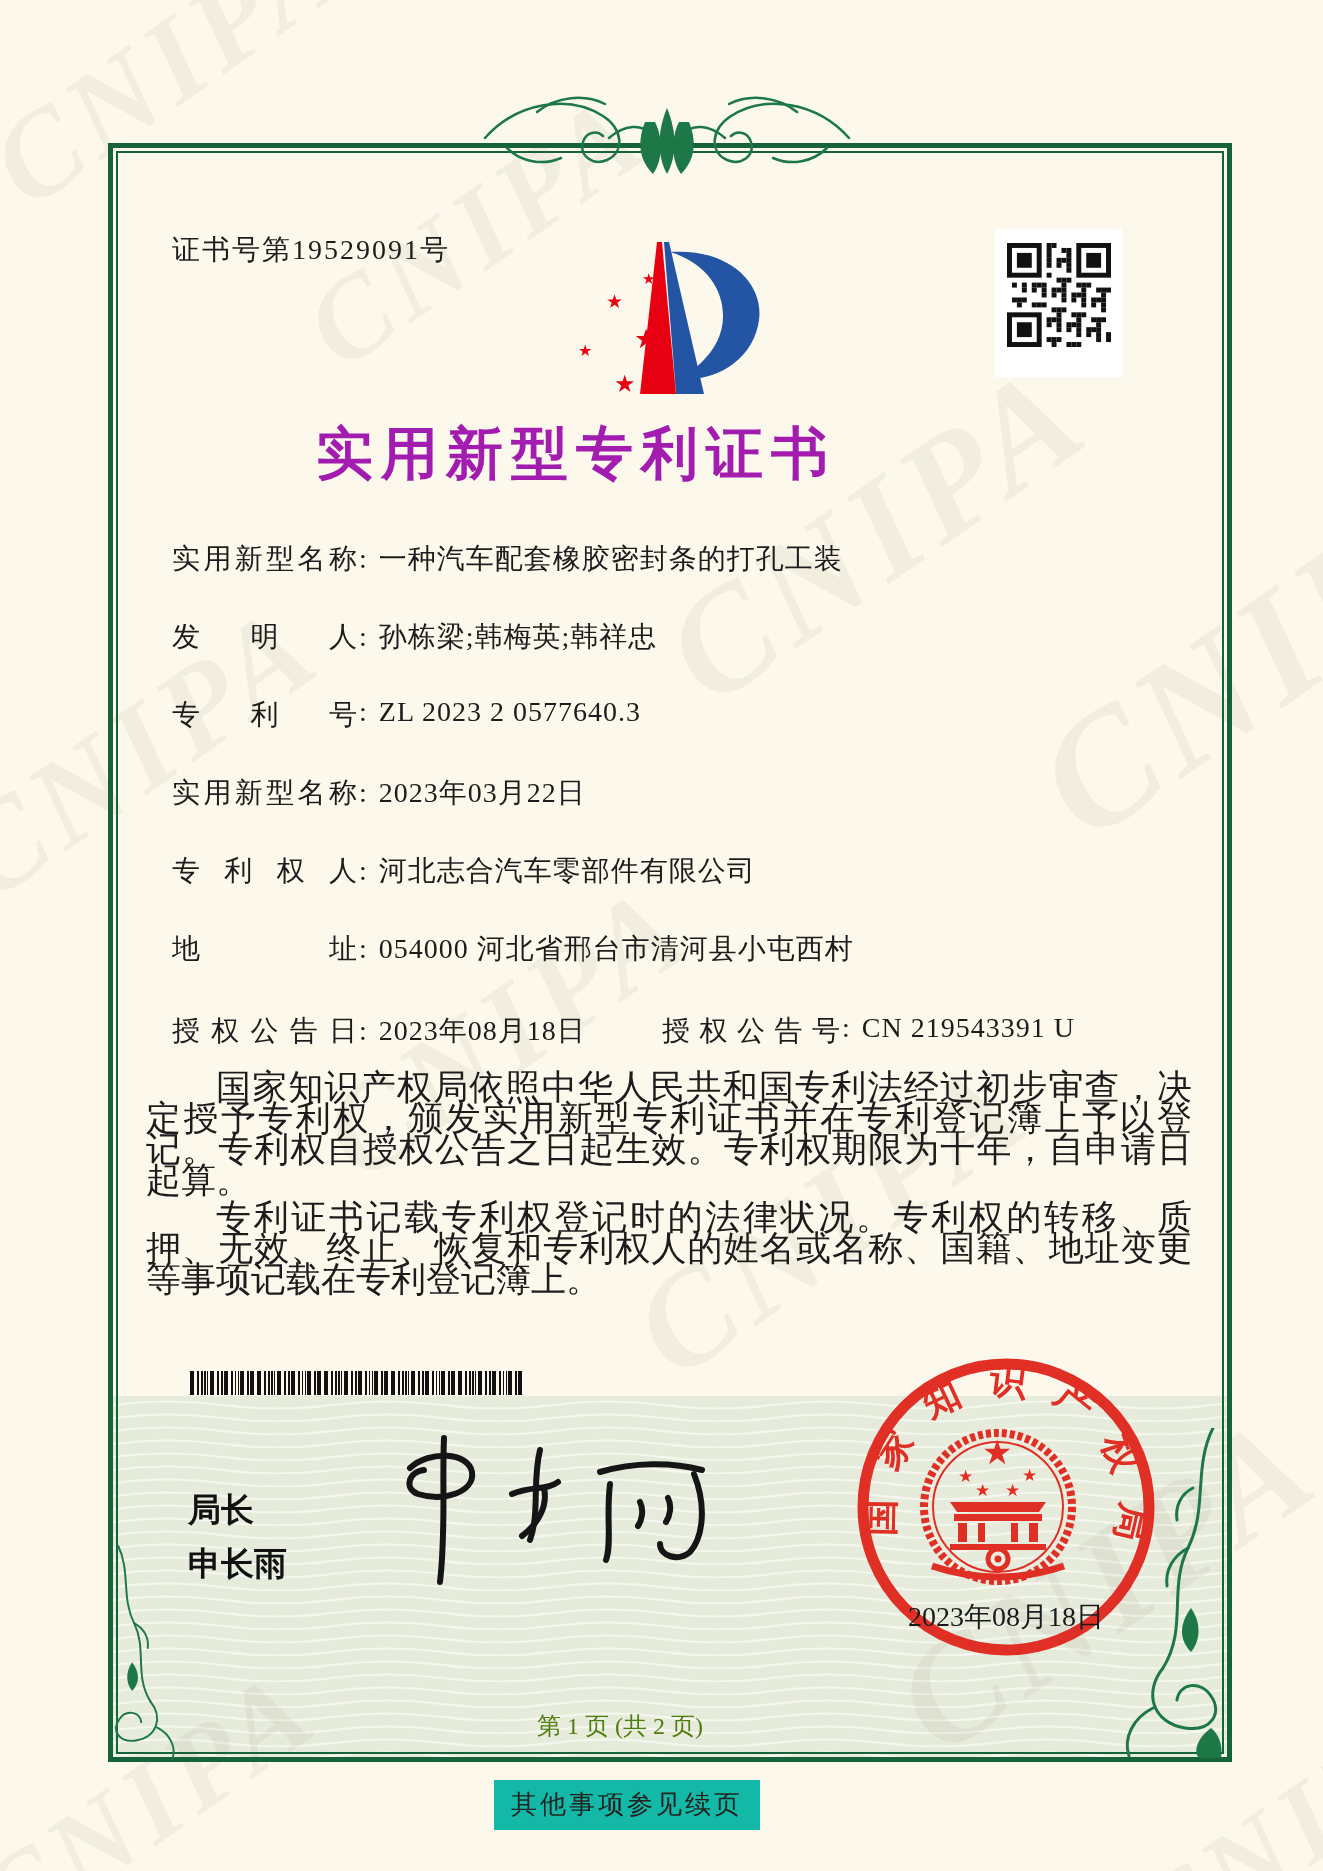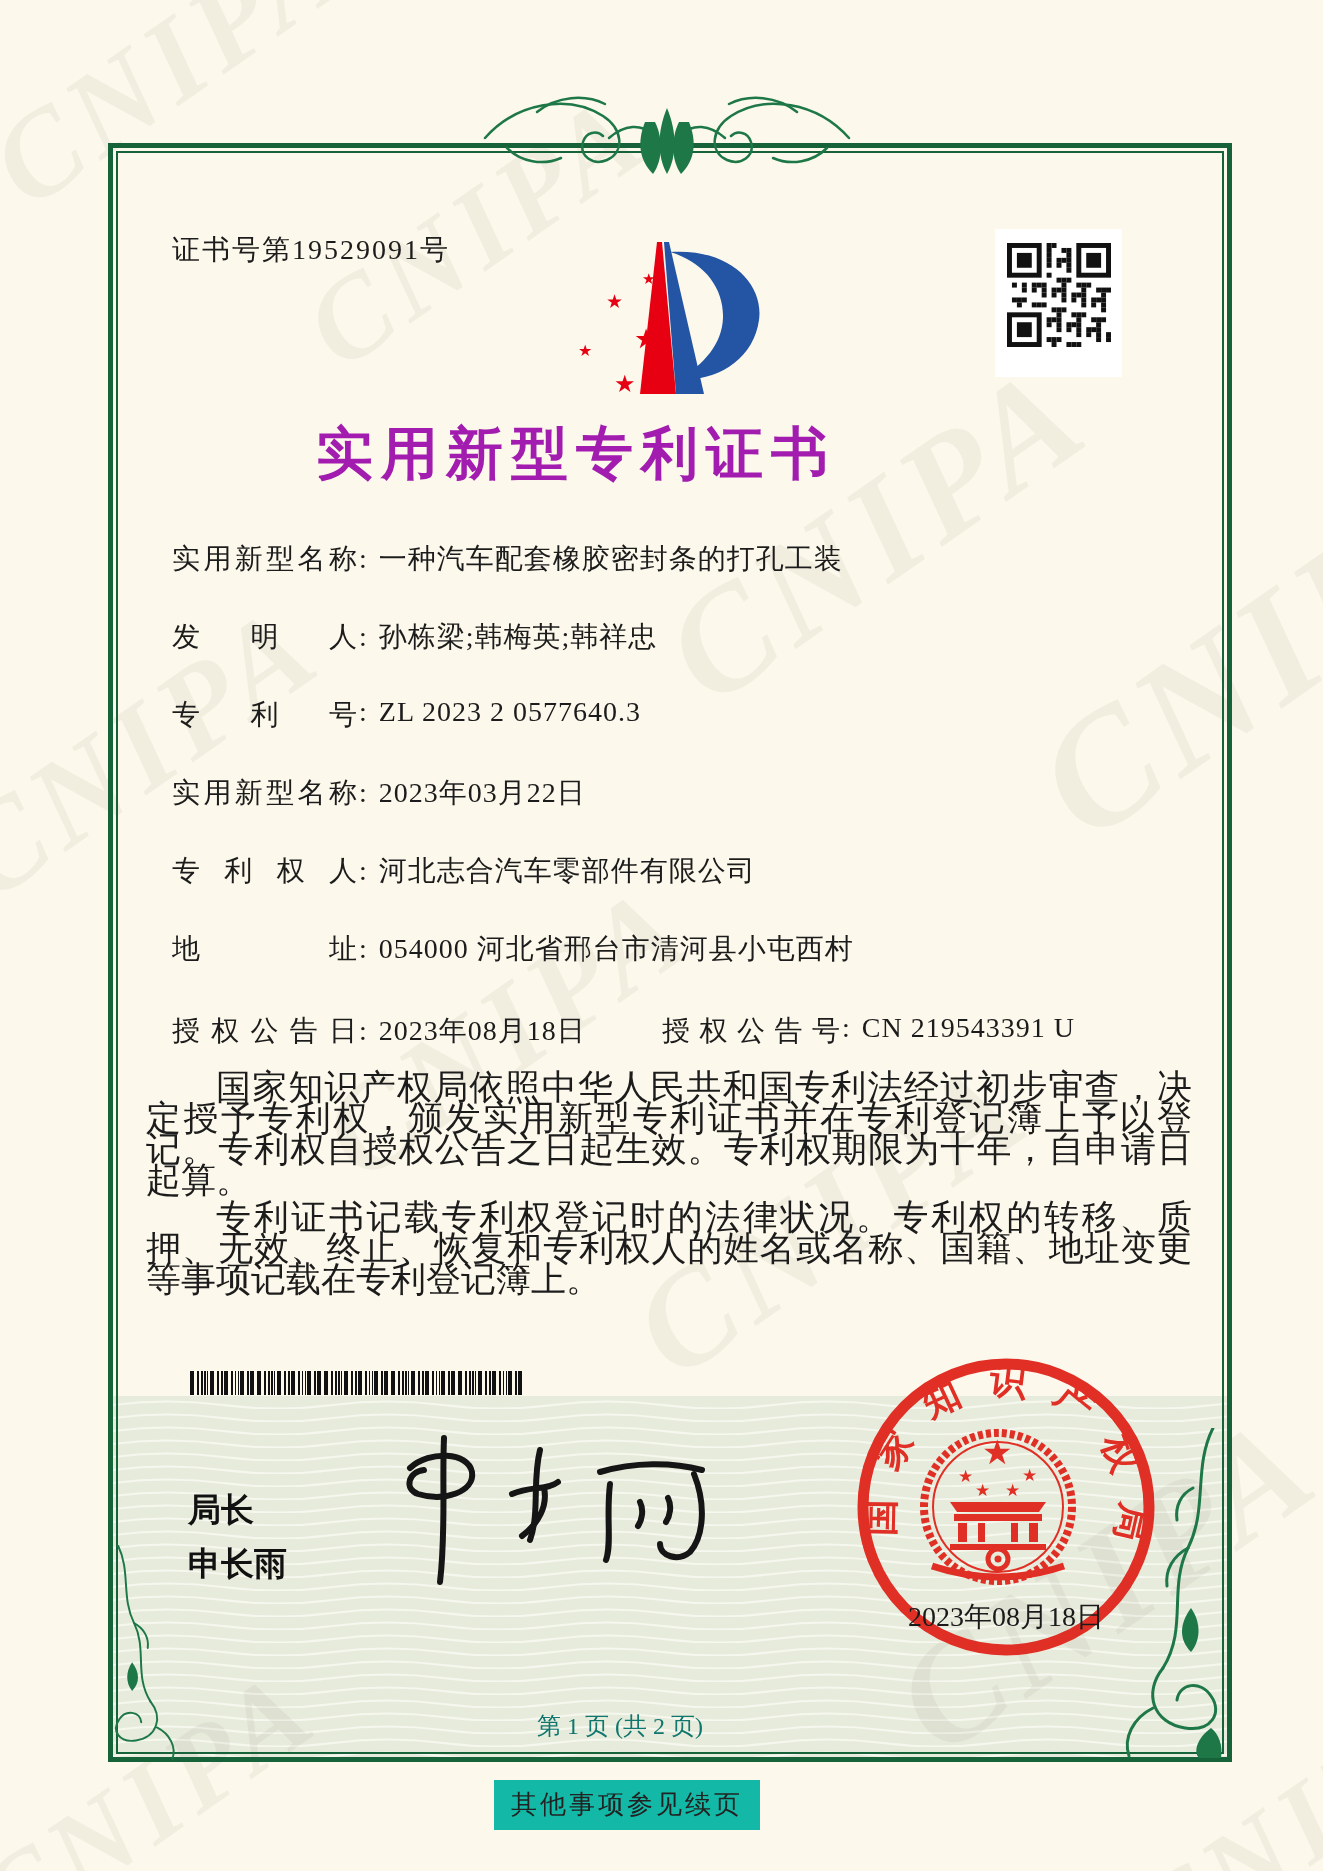--- a/index.html
+++ b/index.html
@@ -25,21 +25,21 @@
   .grant2{position:absolute;left:490px;top:0;}
   
   .para{left:146px;width:1046px;font-size:35px;line-height:31px;text-align:justify;
         text-indent:2em;z-index:5;}
   
   .waves{left:113px;top:1396px;z-index:1;}
   .director{left:188px;font-size:33px;font-weight:600;z-index:5;
             font-family:Liberation Sans, sans-serif;color:#111;}
   .seal{left:851px;top:1352px;z-index:6;opacity:.95;}
   .seal-date{left:845px;top:1598px;width:322px;text-align:center;font-size:28px;color:#1a1a1a;z-index:7;}
-  .page-info{left:113px;top:1710px;width:1014px;text-align:center;font-size:24px;z-index:5;color:#0f766e;}
+  .page-info{left:113px;top:1710px;width:1014px;text-align:center;font-size:24px;z-index:5;color:#4d7c0f;}
   .cont-box{left:494px;top:1780px;width:266px;height:50px;background:#14b8a6;z-index:5;
             text-align:center;line-height:50px;font-size:26px;letter-spacing:3px;color:#222;}
   .qr-box{left:995px;top:229px;width:127px;height:148px;background:#fff;z-index:5;}
   svg text.star{font-family:"DejaVu Sans","Liberation Sans",sans-serif;}
   svg .ring-text{font-family:"Liberation Serif","DejaVu Serif",serif;font-weight:bold;
                  font-size:37px;letter-spacing:26px;}
 </style>
 </head>
 <body>
 

